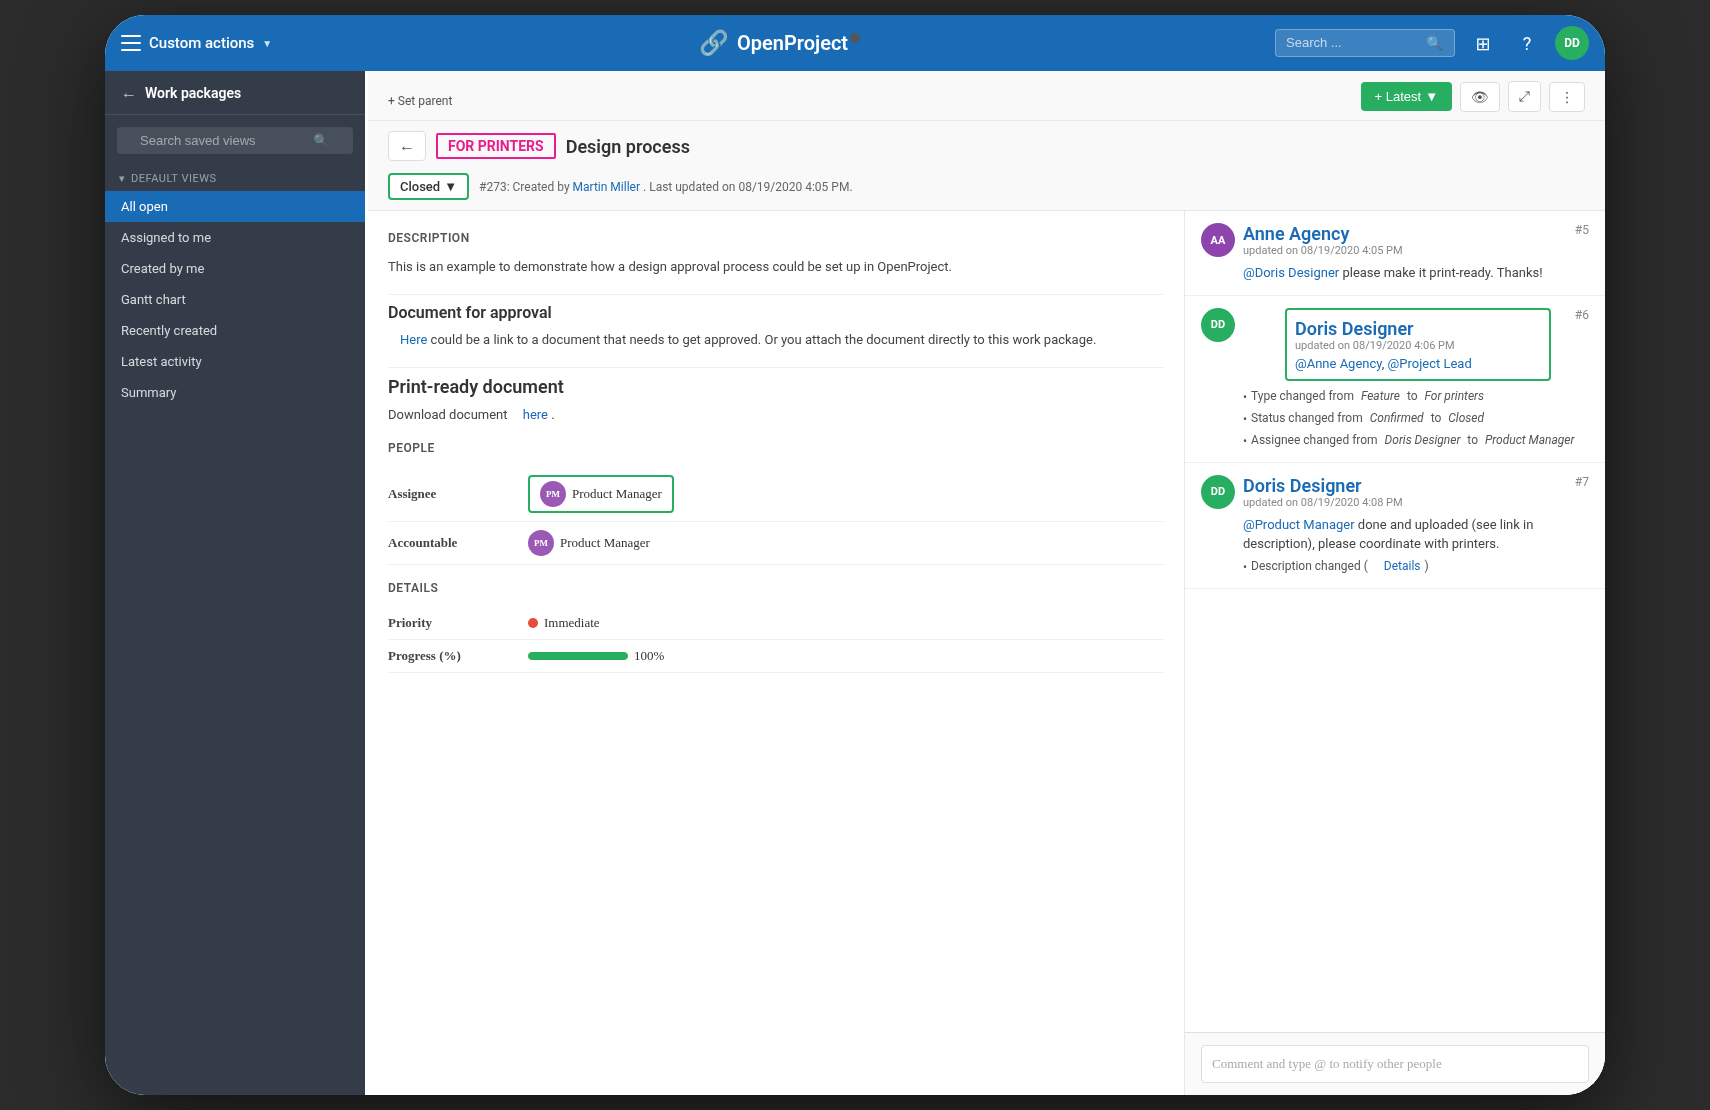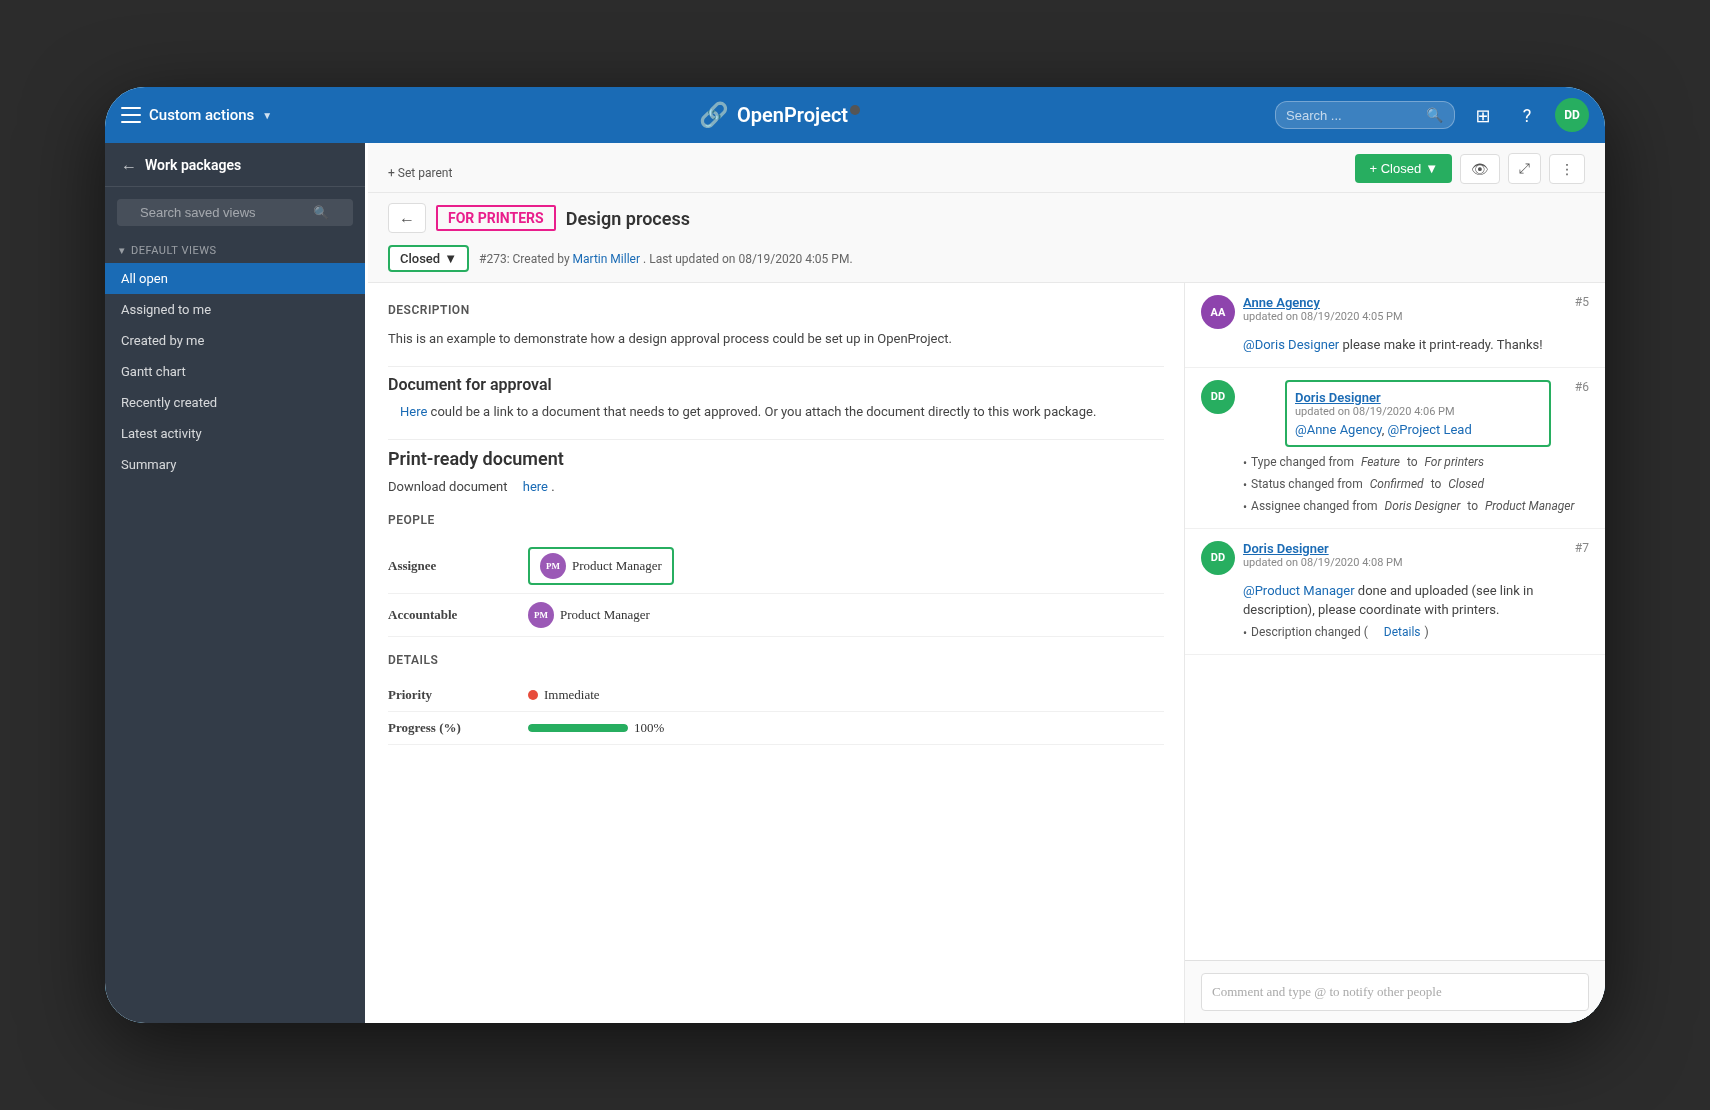--- a/index.html
+++ b/index.html
@@ -6,21 +6,21 @@
     body {
       background: #2c2c2c;
       display: flex;
       justify-content: center;
       align-items: center;
       min-height: 100vh;
       font-family: -apple-system, BlinkMacSystemFont, 'Segoe UI', Roboto, sans-serif;
     }
     .tablet-frame {
       width: 1500px;
-      height: 936px;
+      height: 1080px;
       background: #0ea5e9;
       border-radius: 40px;
       box-shadow: 0 20px 80px rgba(0,0,0,0.6);
       overflow: hidden;
       position: relative;
     }
     .tablet-inner {
       width: 100%;
       height: 100%;
       background: #fff;
@@ -90,24 +90,24 @@
     .logo-icon {
       font-size: 24px;
     }
     .nav-right {
       display: flex;
       align-items: center;
       gap: 12px;
     }
     .search-box {
       display: flex;
-      align-items: center;
+      align-items: flex-start;
       background: rgba(255,255,255,0.15);
       border: 1px solid rgba(255,255,255,0.3);
-      border-radius: 12px;
+      border-radius: 4px;
       padding: 5px 10px;
       gap: 6px;
       width: 180px;
     }
     .search-box input {
       background: transparent;
       border: none;
       outline: none;
       color: white;
       font-size: 13px;
@@ -478,25 +478,24 @@
       justify-content: center;
       color: white;
       font-size: 11px;
       font-weight: bold;
       flex-shrink: 0;
     }
     .avatar-aa { background: #8e44ad; }
     .avatar-dd { background: #27ae60; }
     .activity-meta { flex: 1; }
     .activity-author {
-      font-size: 13px;
+      font-size: 18px;
       font-weight: 600;
       color: #1a6bb5;
       cursor: pointer;
-      text-decoration: underline;
     }
     .activity-time {
       font-size: 11px;
       color: #888;
     }
     .activity-number {
       font-size: 12px;
       color: #888;
       margin-left: auto;
     }
@@ -620,21 +619,21 @@
       <div class="drag-handle"></div>
 
       <div class="content-area">
 
         <div class="content-header">
           <div class="set-parent-btn">
             <span>+ Set parent</span>
           </div>
           <div class="header-actions">
             <button class="create-btn">
-              <span>+ Closed</span>
+              <span>+ Latest</span>
               <span>▼</span>
             </button>
             <button class="icon-btn">👁</button>
             <button class="icon-btn">⤢</button>
             <button class="icon-btn">⋮</button>
           </div>
         </div>
 
         <div class="work-package-title-row">
           <button class="back-btn">←</button>

